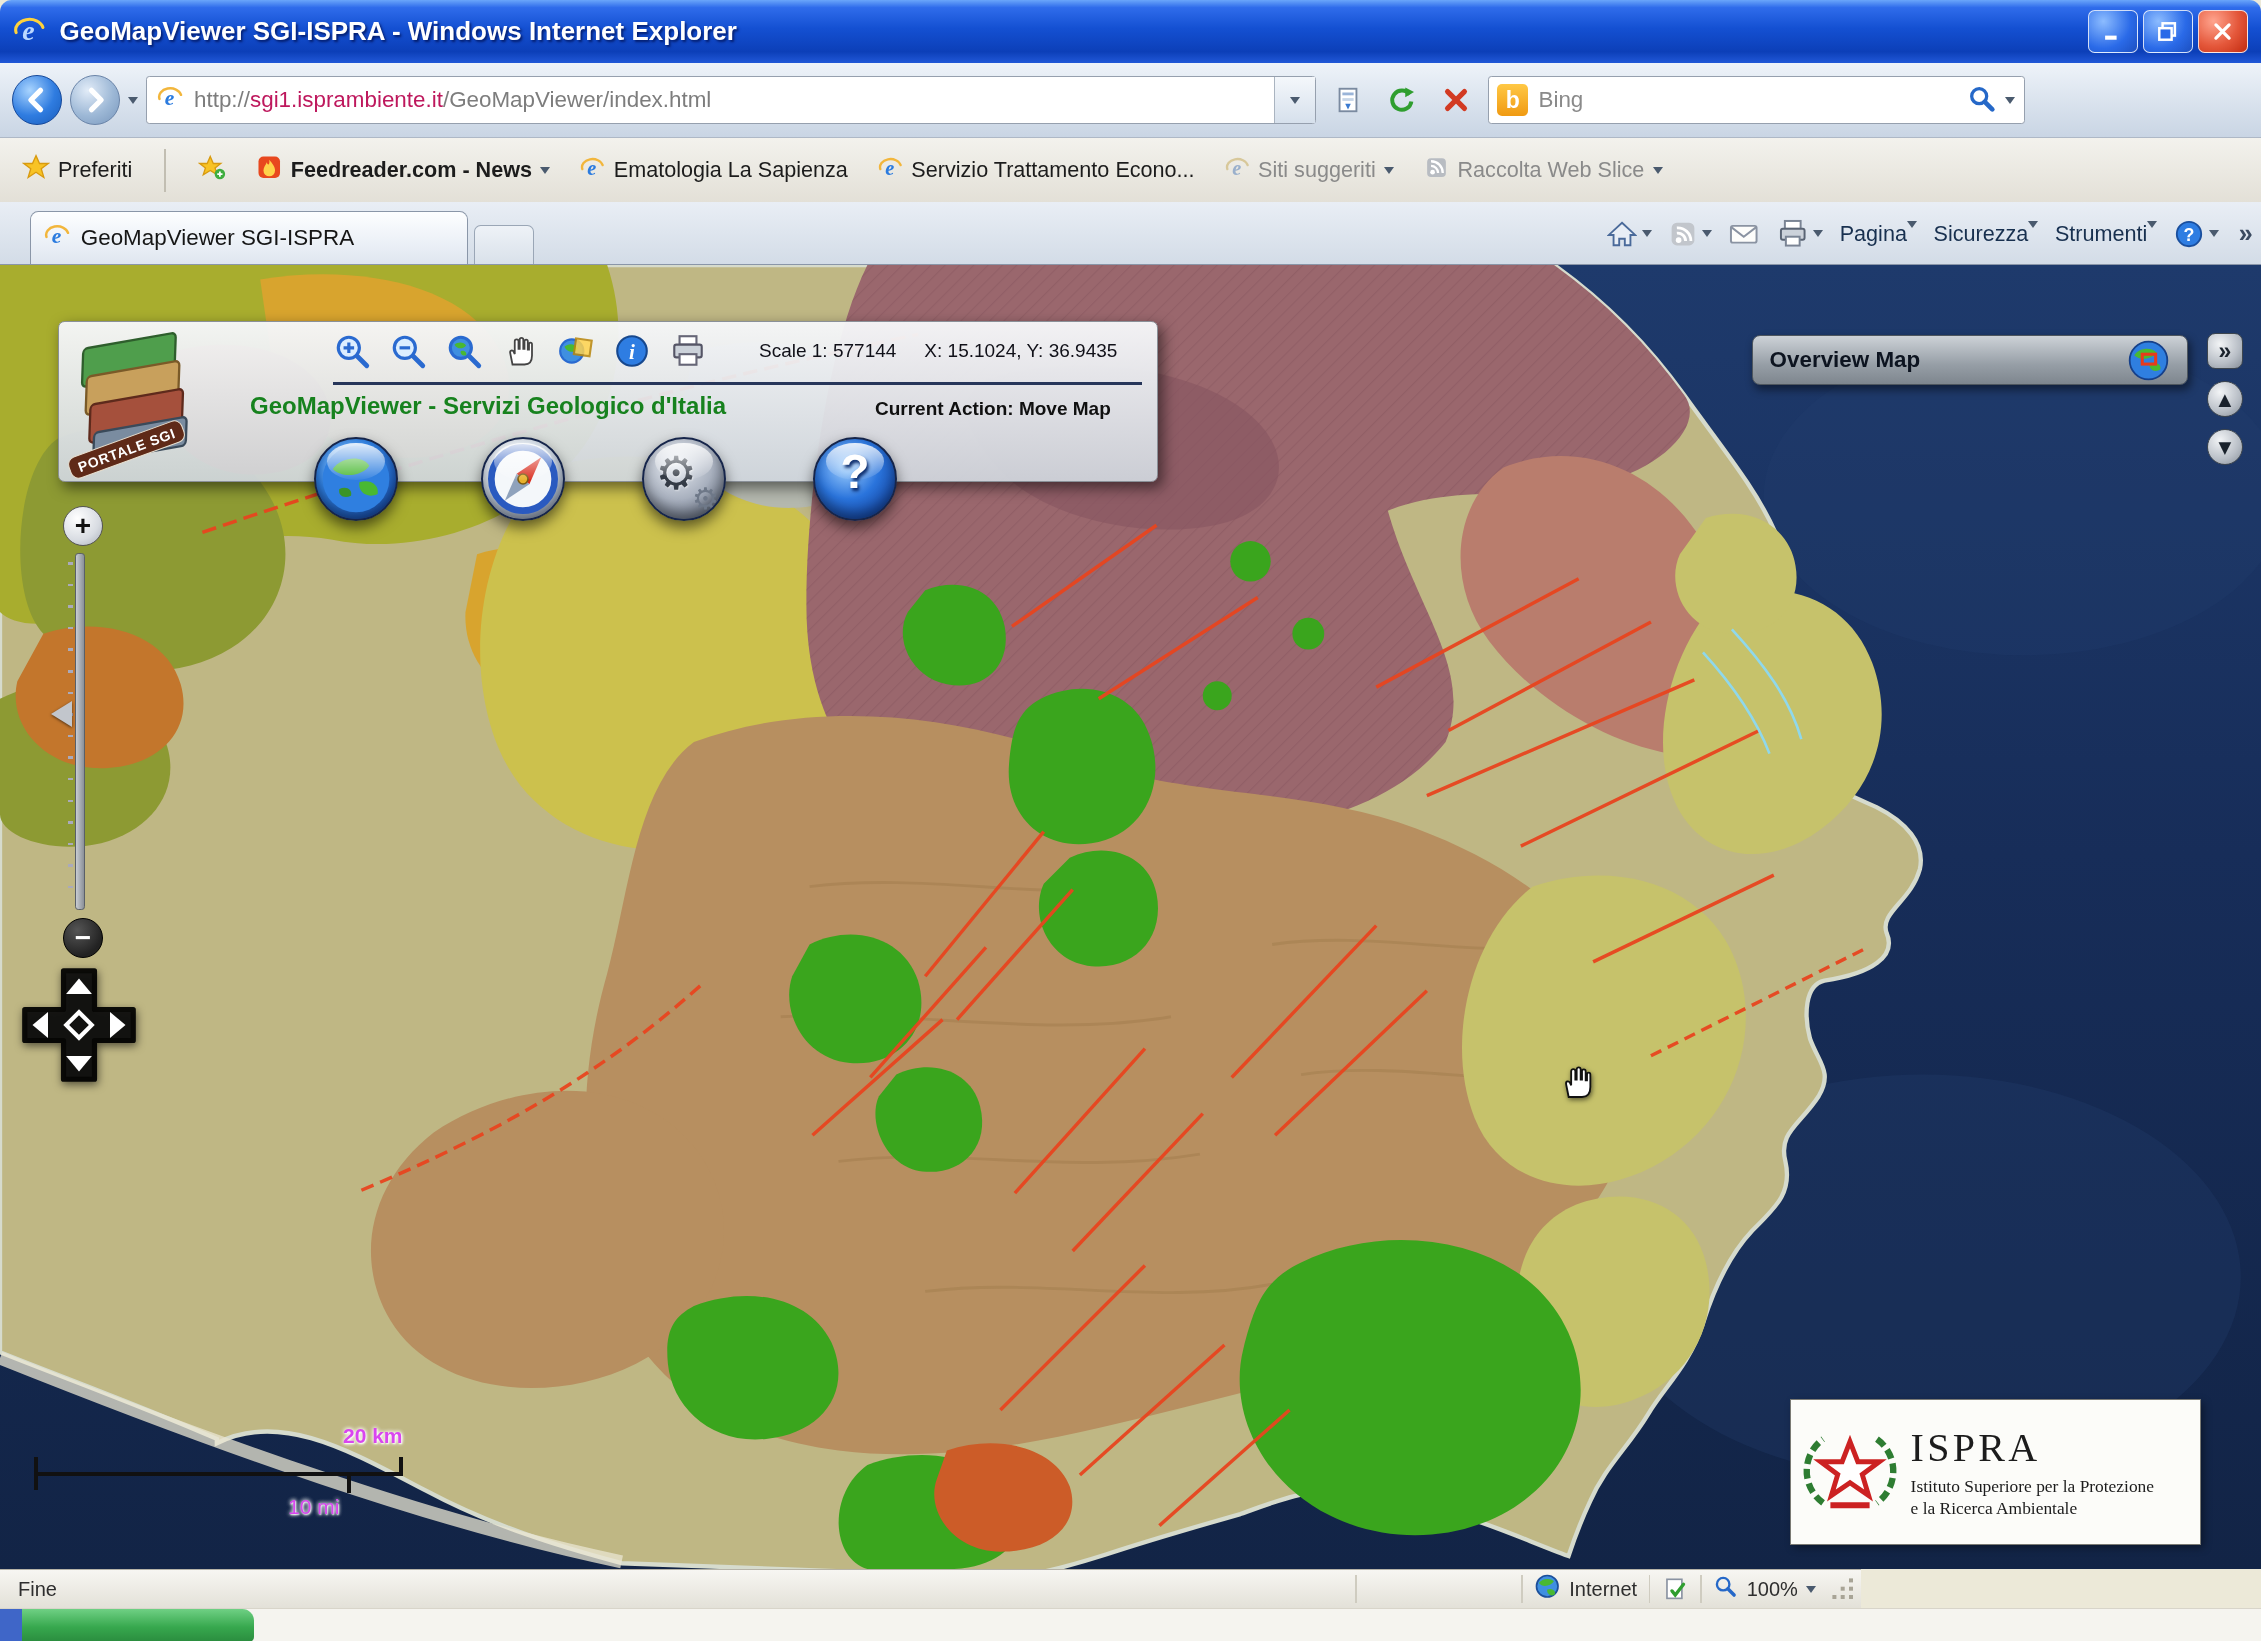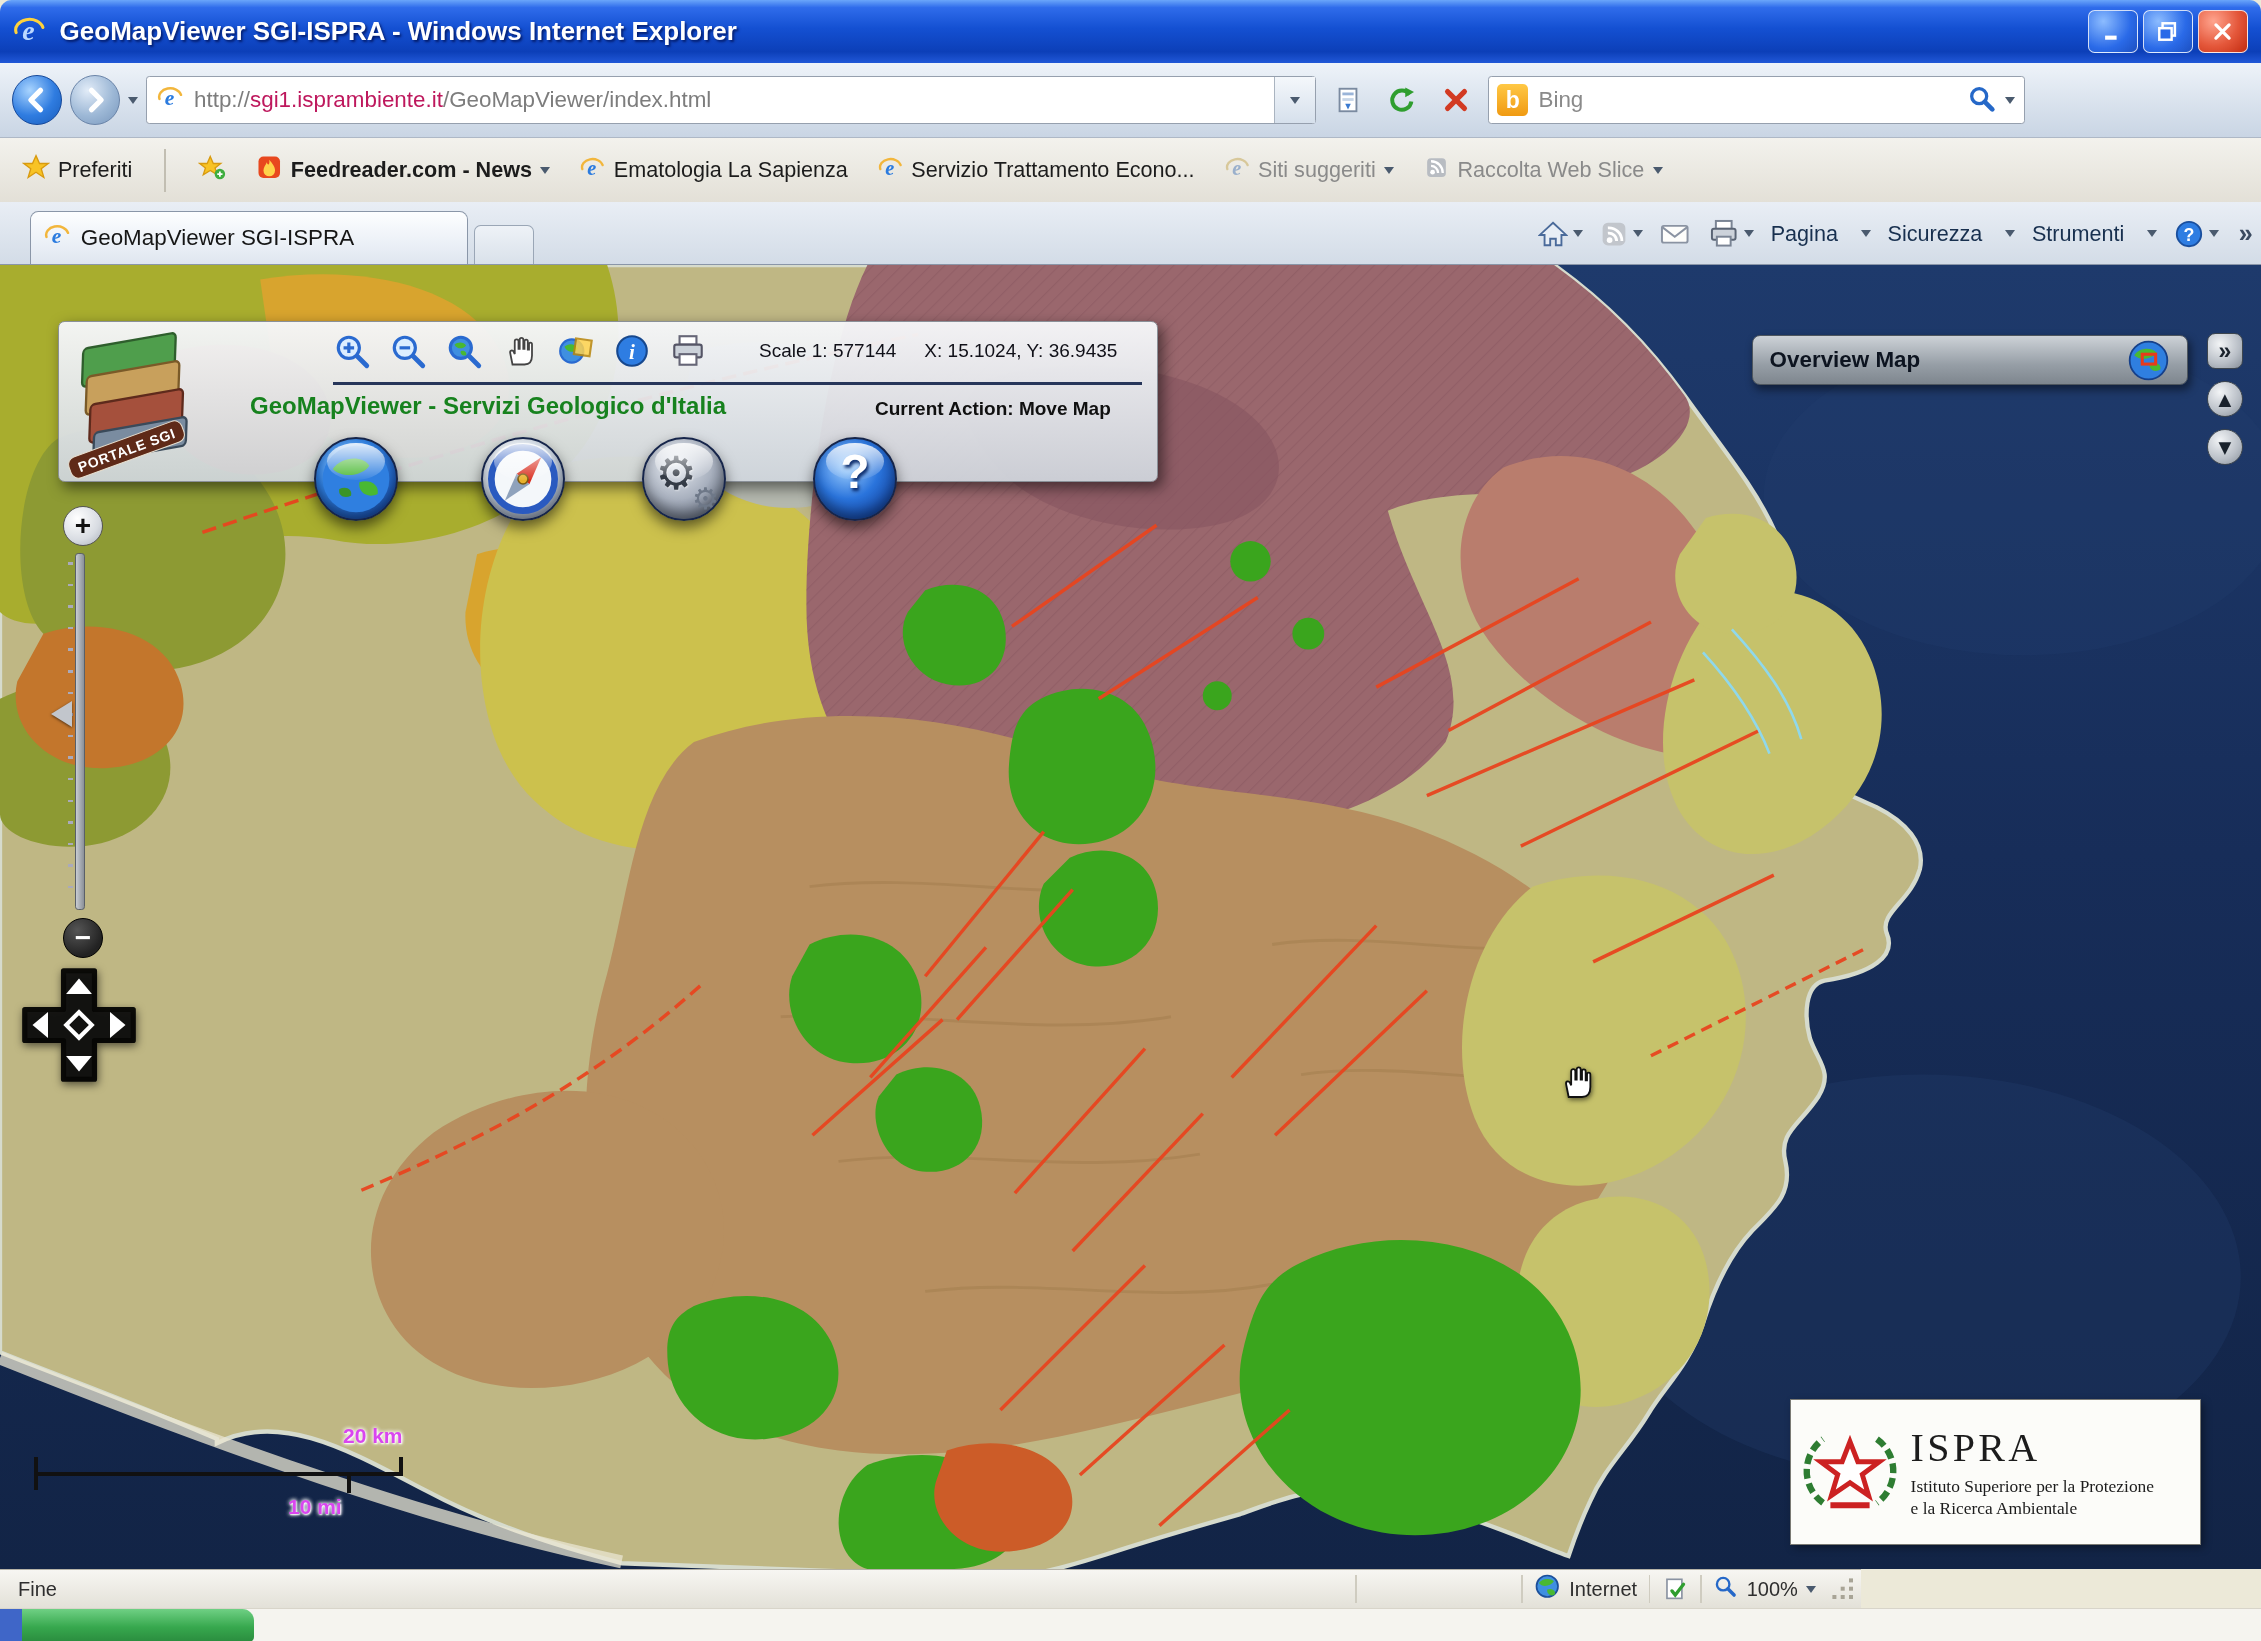--- a/index.html
+++ b/index.html
@@ -43,21 +43,21 @@
   .fav-item.bold span{font-weight:bold}
   .fav-item.muted span{color:#8a8a8a}
 
   
   .tabbar{position:absolute;left:0;top:202px;width:2261px;height:63px;background:linear-gradient(#e9eef5,#d3dce7);border-bottom:1.7px solid #8a96a8;box-sizing:border-box}
   .tab{position:absolute;left:30px;bottom:0;width:438px;height:53px;background:linear-gradient(#fdfeff,#eaeff6 65%,#dfe6ef);
     border:1.7px solid #8a96a8;border-bottom:none;border-radius:8.3px 8.3px 0 0;display:flex;align-items:center;padding:0 13.3px;box-sizing:border-box;font-size:22.4px;color:#161616;gap:10px}
   .tab-stub{position:absolute;left:474px;bottom:0;width:58px;height:38px;background:linear-gradient(#eef2f7,#d9e1ea);border:1.7px solid #9aa6b6;border-bottom:none;border-radius:6.6px 6.6px 0 0}
   .cmdbar{position:absolute;right:8.3px;top:0;height:63px;display:flex;align-items:center;gap:16.6px;font-size:21.6px;color:#18304f}
   .cmd-btn{display:flex;align-items:center;gap:5px}
-  .cmd-text{display:flex;align-items:center;gap:23px;white-space:nowrap}
+  .cmd-text{display:flex;gap:0;white-space:nowrap}
   .cmd-overflow{font-size:25px;font-weight:bold;color:#3a4a60;margin-left:3.3px}
 
   
   .map{position:absolute;left:0;top:265px;width:2261px;height:1304px;background:#162c58;overflow:hidden}
   .map-svg{position:absolute;inset:0;width:100%;height:100%;display:block}
 
   
   .gmv-panel{position:absolute;left:58px;top:56px;width:1098px;height:159px;border-radius:6.6px;
     background:linear-gradient(rgba(246,247,249,.96),rgba(208,214,221,.93));border:1.7px solid #8a9098;
     box-shadow:4.1px 5.8px 13.3px rgba(0,0,0,.5);z-index:20}
@@ -112,21 +112,21 @@
   .sb-down{top:164px}.sb-down::after{content:"▼";font-family:"DejaVu Sans",sans-serif;font-size:16.6px}
 
   
   .scalebar{position:absolute;left:24px;top:1159px;width:414px;height:108px;z-index:18;color:#d946ef}
   .sb-km{position:absolute;left:319px;top:0;font-size:21px;font-weight:bold;text-shadow:0 0 4.1px #fff,0 0 4.1px #fff,0.8px 0.8px 1.7px #fff}
   .sb-line{position:absolute;left:10px;top:48px;width:369px;height:4.1px;background:#111}
   .sb-tick{position:absolute;width:4.1px;background:#111}
   .tk-l{left:10px;top:33px;height:33px}
   .tk-r{left:375px;top:33px;height:19px}
   .tk-mi{left:323px;top:50px;height:19px}
-  .sb-mi{position:absolute;left:264px;top:71px;font-size:21px;font-weight:bold;text-shadow:0 0 4.1px #fff,0 0 4.1px #fff,0.8px 0.8px 1.7px #fff}
+  .sb-mi{position:absolute;left:264px;top:71px;font-size:21px;font-weight:normal;text-shadow:0 0 4.1px #fff,0 0 4.1px #fff,0.8px 0.8px 1.7px #fff}
 
   
   .ispra-box{position:absolute;left:1790px;top:1134px;width:411px;height:146px;background:#fcfcf9;border:1.7px solid #7a7a74;
     box-sizing:border-box;display:flex;align-items:center;padding:6.6px 10px;gap:11.6px;z-index:18;box-shadow:2.5px 3.3px 8.3px rgba(0,0,0,.4)}
   .ispra-text{font-family:"Liberation Serif",serif;color:#1c1c1c}
   .ispra-acronym{font-size:40px;letter-spacing:3.3px;margin-bottom:3.3px}
   .ispra-line{font-size:17.4px;line-height:1.3}
 
   .cursor-hand{position:absolute;left:1557px;top:797px;width:40px;height:40px;z-index:40;filter:drop-shadow(1.7px 2.5px 2.5px rgba(0,0,0,.55))}
 

